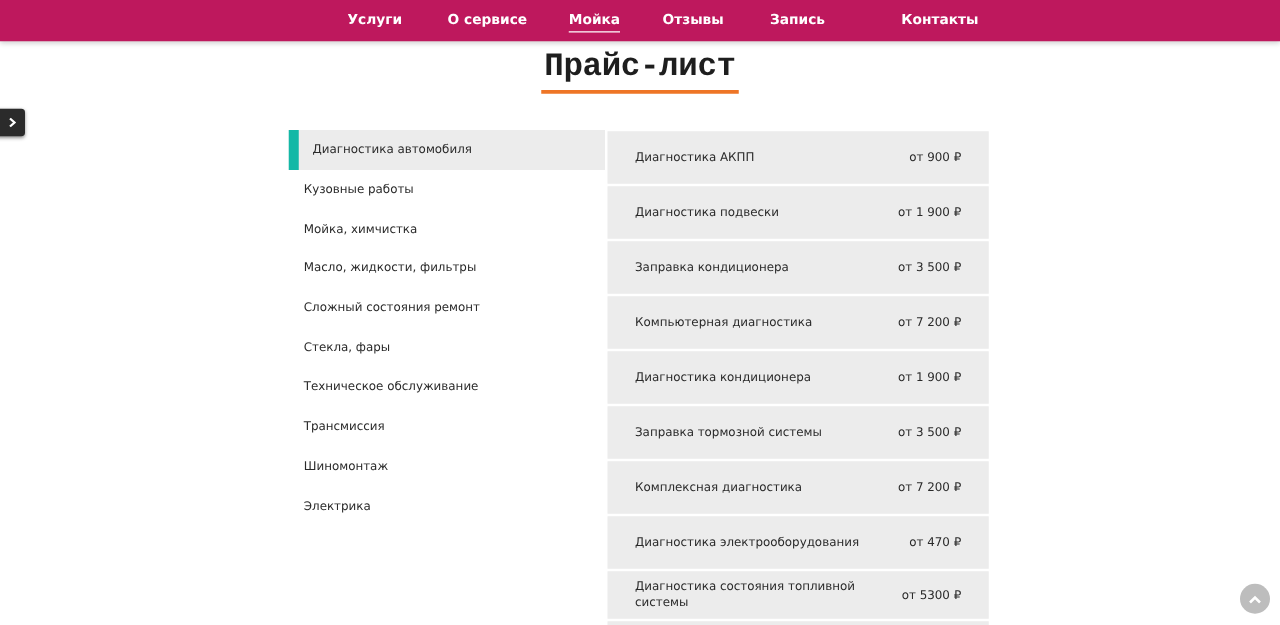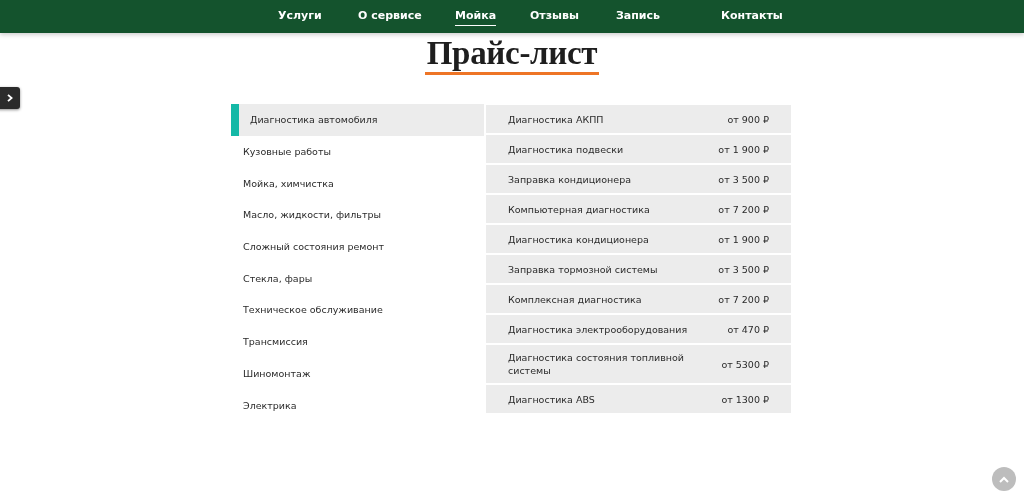--- a/index.html
+++ b/index.html
@@ -1,21 +1,21 @@
 <!DOCTYPE html>
 <html><head>
   <meta charset="utf-8">
   <style>
     * { box-sizing: border-box; margin: 0; padding: 0; }
     html, body { width: 1024px; height: 500px; overflow: hidden; background: #ffffff; }
     body { font-family: "DejaVu Sans", sans-serif; color: #222; position: relative; }
 
     .topnav {
       position: absolute; left: 0; top: 0; width: 1024px; height: 33px;
-      background: #14532d;
+      background: #be185d;
       box-shadow: 0 2px 4px rgba(0,0,0,0.18);
       z-index: 5;
     }
     .topnav .nav-item {
       position: absolute; top: 9px;
       color: #fff; font-size: 11px; font-weight: bold;
       font-family: "DejaVu Sans", sans-serif;
       text-decoration: none; white-space: nowrap;
       cursor: pointer;
     }
@@ -23,22 +23,22 @@
       content: ""; position: absolute; left: 0; right: 0; bottom: -4px;
       height: 1px; background: #fff;
     }
 
     .page-title {
       position: absolute; left: 0; width: 1024px; top: 36px;
       text-align: center;
     }
     .page-title h1 {
       display: inline-block;
-      font-family: Liberation Serif, serif;
-      font-size: 33px; font-weight: bold; color: #1e1e1e;
+      font-family: Liberation Mono, monospace;
+      font-size: 26px; font-weight: bold; color: #1e1e1e;
       letter-spacing: -0.3px;
       line-height: 34px;
       padding: 0 2px 2px;
       border-bottom: 3px solid #ee7526;
     }
 
     .side-toggle {
       position: absolute; left: -4px; top: 87px; width: 24px; height: 22px;
       background: #2b2b2b; border-radius: 3px;
       box-shadow: 0 1px 3px rgba(0,0,0,0.45);
@@ -63,21 +63,21 @@
     }
 
     .prices {
       position: absolute; left: 486px; top: 105px; width: 305px;
     }
     .price-row {
       background: #ececec;
       margin-bottom: 2px;
       display: flex; align-items: center; justify-content: space-between;
       padding: 0 22px 0 22px;
-      height: 28px;
+      height: 42px;
       font-size: 9.5px; color: #2a2a2a;
     }
     .price-row.tall { height: 38px; }
     .price-row .svc { max-width: 190px; line-height: 13px; }
     .price-row .val { white-space: nowrap; }
 
     .scroll-top {
       position: absolute; left: 992px; top: 467px; width: 24px; height: 24px;
       border-radius: 50%; background: #bdbdbd;
       display: flex; align-items: center; justify-content: center;

